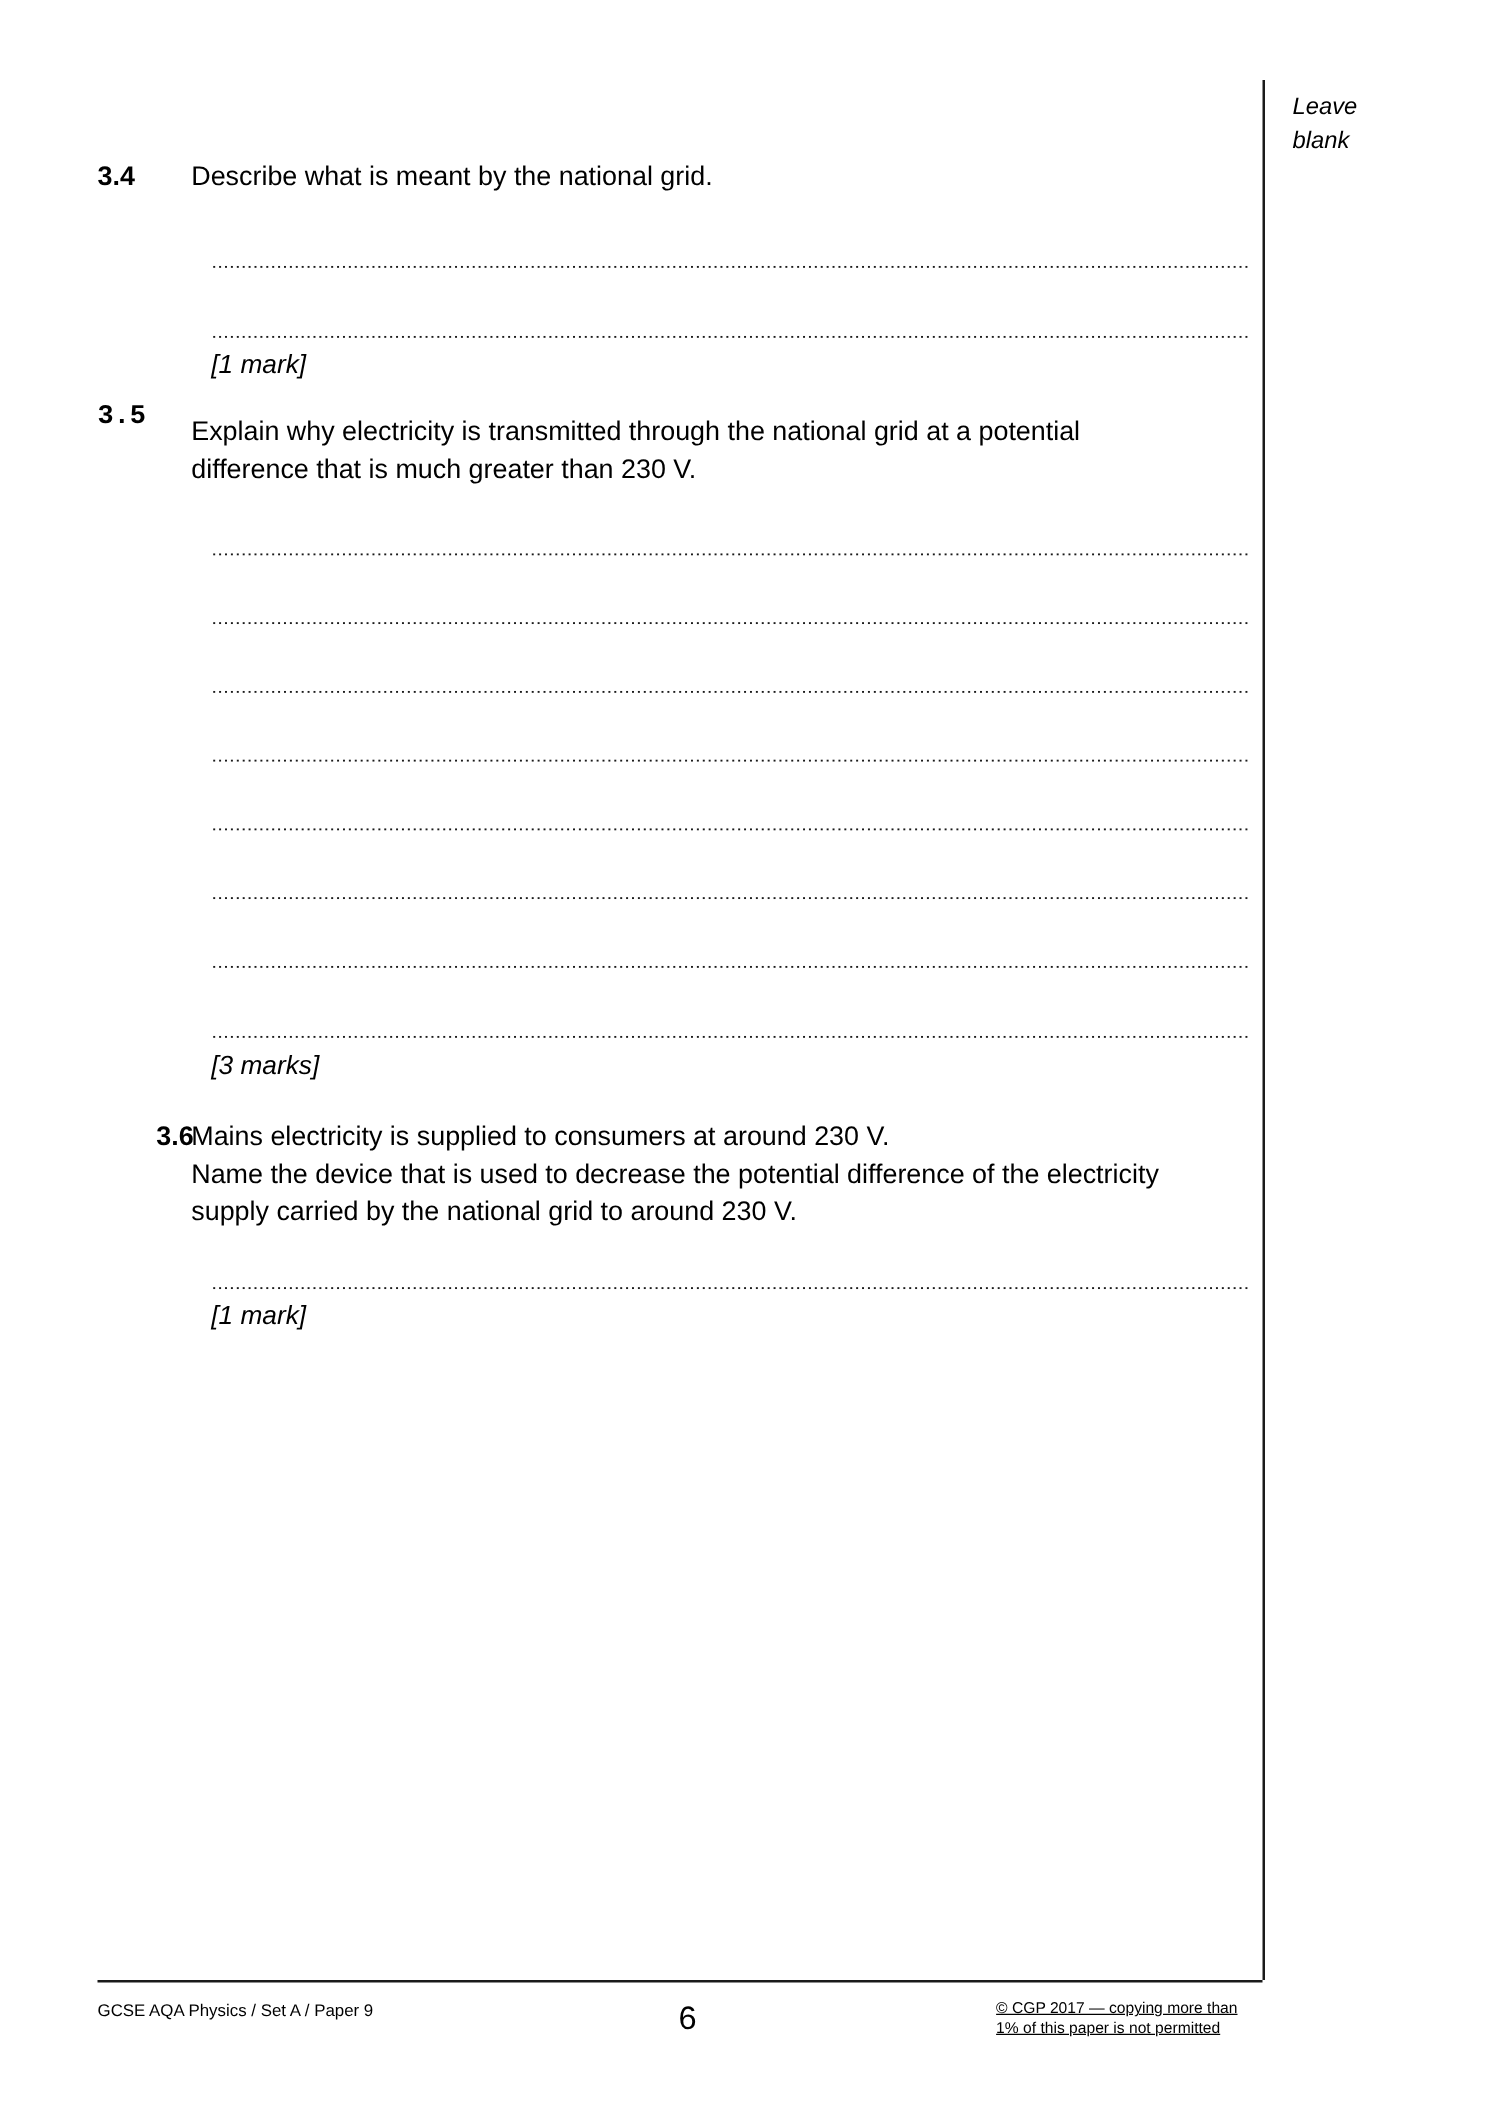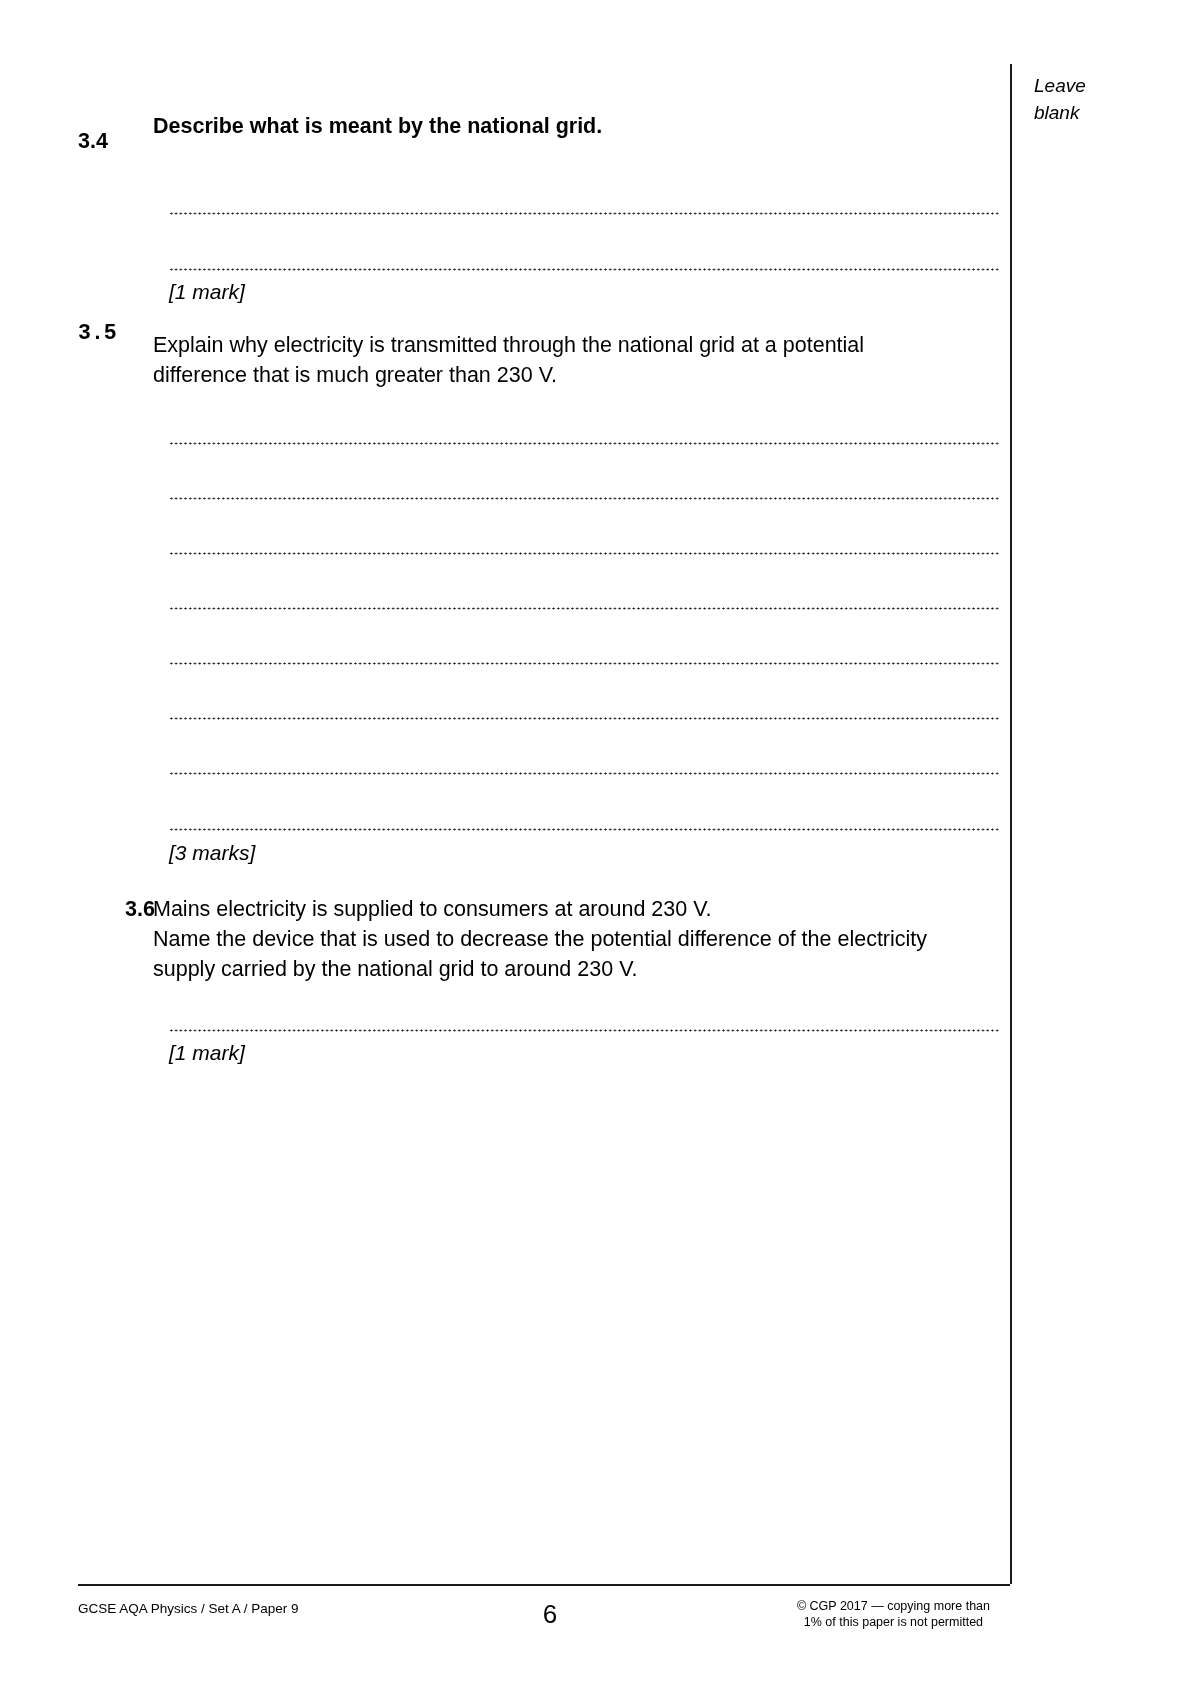--- a/index.html
+++ b/index.html
@@ -119,42 +119,43 @@
     top: 1598px;
     width: 1100px;
     text-align: center;
     font-size: 26px;
     line-height: 32px;
   }
   .footer-right {
     position: absolute;
     right: 210px;
     top: 1598px;
-    text-align: center;
+    text-align: left;
     font-size: 12.5px;
     line-height: 16px;
+    text-decoration: underline;
   }
   .footer-right div { white-space: nowrap; }
 </style>
 </head>
 <body>
 
 <div class="page">
 
   <div class="leave-rule"></div>
   <div class="leave-blank">
     <div>Leave</div>
     <div>blank</div>
   </div>
 
   <div class="content">
 
 
     <div class="qnum" style="top:126px;">3.4</div>
-    <div class="qtext" style="top:111px;font-weight:bold;">
+    <div class="qtext" style="top:126px;">
       <div class="ln">Describe what is meant by the national grid.</div>
     </div>
     <div class="dots" style="top:212px;"></div>
     <div class="dots" style="top:268px;"></div>
     <div class="marks" style="top:279px;">[1 mark]</div>
 
     <div class="qnum" style="top:318px;font-family:Liberation Mono, monospace;">3.5</div>
     <div class="qtext" style="top:330px;">
       <div class="ln">Explain why electricity is transmitted through the national grid at a potential</div>
       <div class="ln">difference that is much greater than 230 V.</div>

